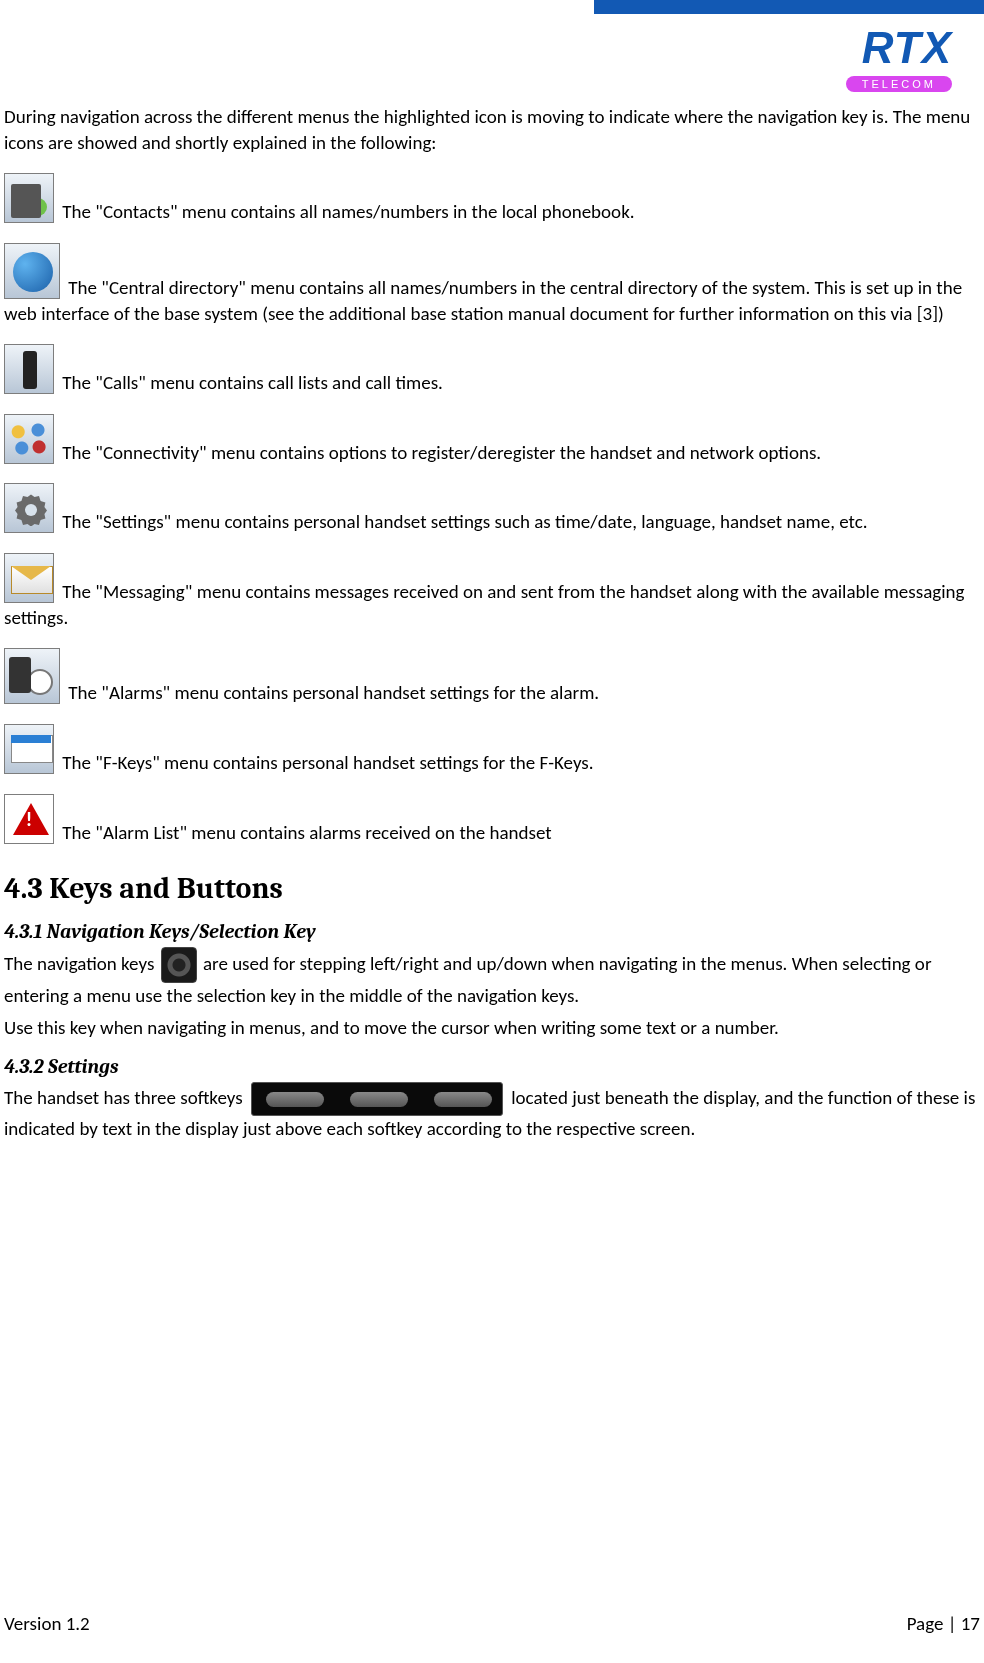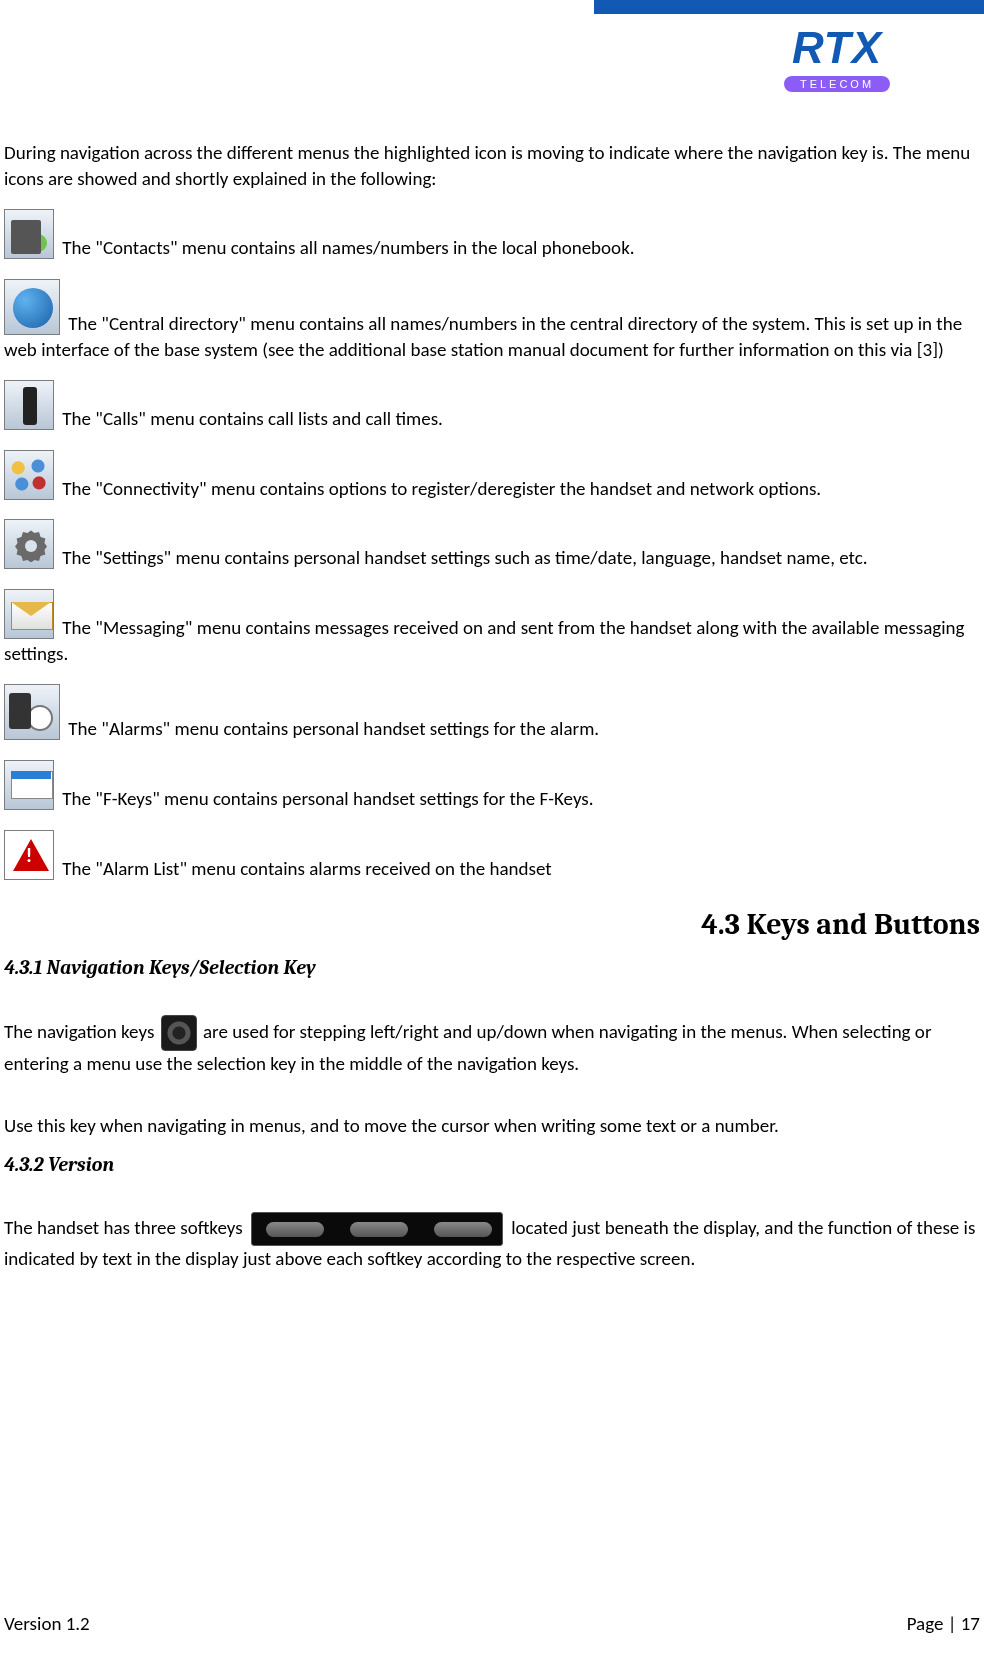--- a/index.html
+++ b/index.html
@@ -23,52 +23,51 @@
     right: 0;
     width: 390px;
     height: 14px;
     background: #1259b4;
   }
   .logo {
     position: absolute;
     top: 26px;
     right: 32px;
     width: 230px;
-    text-align: center;
+    text-align: right;
   }
   .logo-text {
     font-family: Arial, sans-serif;
     font-weight: 900;
     font-style: italic;
     font-size: 44px;
     letter-spacing: 1px;
     color: #1259b4;
     line-height: 1;
   }
   .logo-sub {
     display: inline-block;
-    background: #8b5cf6;
+    background: #d946ef;
     color: #fff;
     font-size: 11px;
     letter-spacing: 3px;
     padding: 2px 16px;
     border-radius: 10px;
     margin-top: -2px;
     font-family: Arial, sans-serif;
   }
   .content {
     position: absolute;
     top: 104px;
     left: 4px;
     right: 4px;
   }
   p {
     line-height: 1.35;
     margin-bottom: 6px;
-    margin-top: 36px;
   }
   .icon-row {
     margin-top: 18px;
     margin-bottom: 6px;
     line-height: 1.35;
   }
   .icon-box {
     display: inline-block;
     vertical-align: text-bottom;
     border: 1px solid #7d7d7d;
@@ -211,21 +210,20 @@
     color:#fff;
     font-weight:bold;
     font-size:20px;
     z-index:2;
   }
   h2 {
     font-family: Cambria, Georgia, serif;
     font-weight: bold;
     font-size: 30px;
     margin-top: 26px;
-    text-align: right;
   }
   h3 {
     font-family: Cambria, Georgia, serif;
     font-weight: bold;
     font-style: italic;
     font-size: 20px;
     margin-top: 14px;
     margin-bottom: 4px;
   }
   .nav-key-icon {
@@ -329,21 +327,21 @@
   <h2>4.3 Keys and Buttons</h2>
 
   <h3>4.3.1 Navigation Keys/Selection Key</h3>
   <p>
     <span>The navigation keys </span>
     <span class="nav-key-icon"></span>
     <span> are used for stepping left/right and up/down when navigating in the menus. When selecting or entering a menu use the selection key in the middle of the navigation keys.</span>
   </p>
   <p>Use this key when navigating in menus, and to move the cursor when writing some text or a number.</p>
 
-  <h3>4.3.2 Version</h3>
+  <h3>4.3.2 Settings</h3>
   <p>
     <span>The handset has three softkeys </span>
     <span class="softkeys-icon">
       <span class="sk sk1"></span>
       <span class="sk sk2"></span>
       <span class="sk sk3"></span>
     </span>
     <span> located just beneath the display, and the function of these is indicated by text in the display just above each softkey according to the respective screen.</span>
   </p>
 

